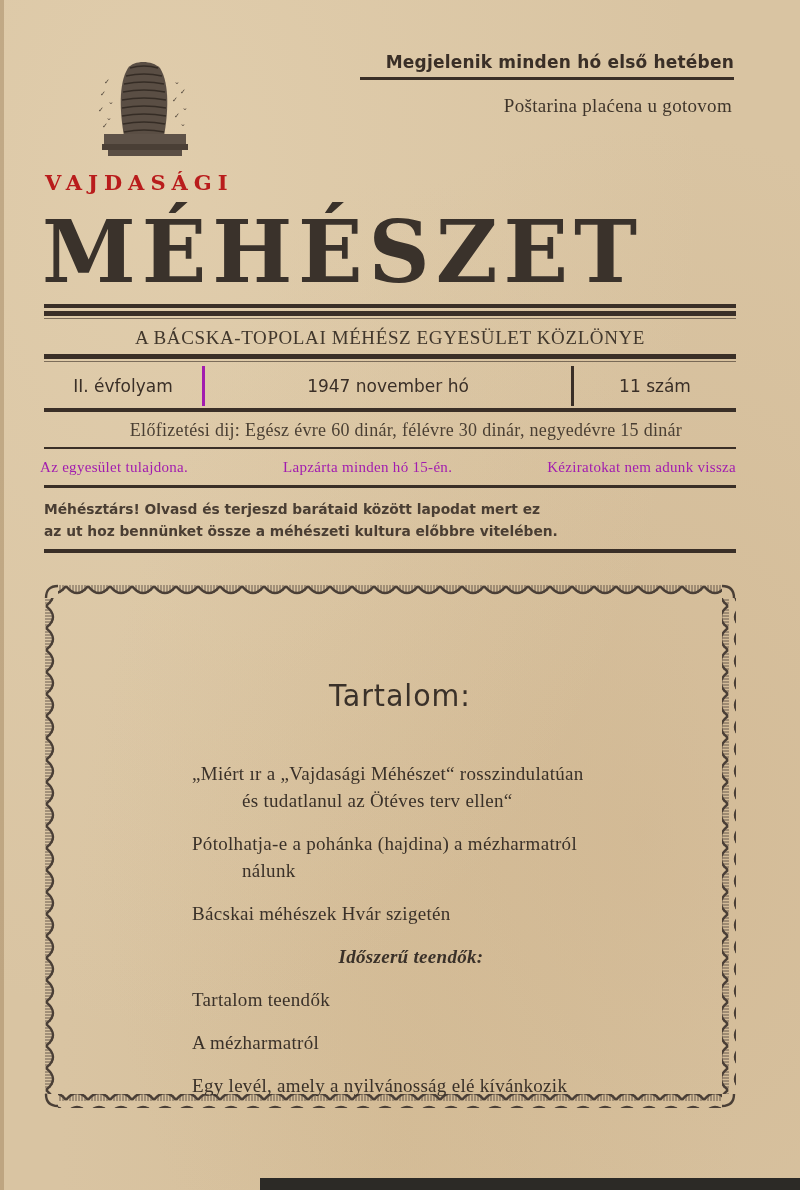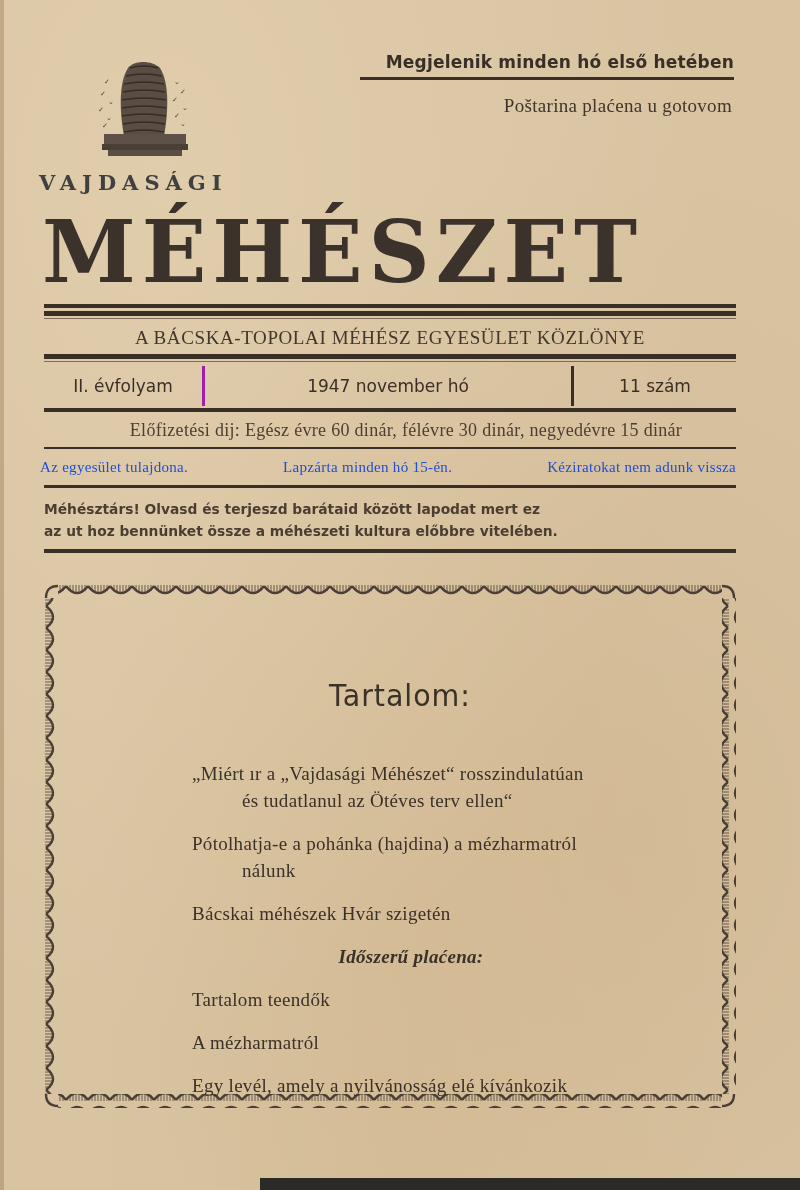--- a/index.html
+++ b/index.html
@@ -15,40 +15,40 @@
   }
   .abs { position: absolute; }
   .bottom-edge { left: 260px; top: 1178px; width: 540px; height: 12px; background: #2c2a26; }
   .left-edge { left: 0; top: 0; width: 4px; height: 1190px; background: rgba(140,110,70,0.35); }
 
   
   .hive { left: 94px; top: 54px; width: 100px; height: 104px; }
   .appears { left: 362px; top: 52px; width: 372px; font-family: "DejaVu Sans", sans-serif; font-weight: bold; font-size: 17px; letter-spacing: 0.2px; text-align: right; color: #3a2f27; }
   .appears-rule { left: 360px; top: 77px; width: 374px; height: 3px; background: #3a2f27; }
   .postage { left: 400px; top: 95px; width: 332px; text-align: right; font-family: "Liberation Serif", serif; font-size: 19px; letter-spacing: 0.3px; color: #3f352b; }
-  .vajdasagi { left: 39px; top: 170px; font-family: "DejaVu Serif", serif; font-weight: bold; font-size: 21px; letter-spacing: 6px; color: #404040; }
+  .vajdasagi { left: 45px; top: 170px; font-family: "DejaVu Serif", serif; font-weight: bold; font-size: 21px; letter-spacing: 6px; color: #b91c1c; }
   .mehesz { left: 42px; top: 204px; width: 696px; font-family: "DejaVu Serif", serif; font-weight: bold; font-size: 86px; line-height: 96px; letter-spacing: 6px; color: #3a322b; text-align: justify; text-align-last: justify; white-space: nowrap; transform: scaleX(0.985); transform-origin: left; }
 
   .rule { background: #3a2f27; }
   .r1 { left: 44px; top: 304px; width: 692px; height: 4px; }
   .r1b { left: 44px; top: 311px; width: 692px; height: 5px; }
   .r1c { left: 44px; top: 318px; width: 692px; height: 1px; opacity: 0.6; }
   .assoc { left: 44px; top: 327px; width: 692px; text-align: center; font-family: Liberation Serif, serif; font-size: 19px; letter-spacing: 0.6px; color: #41372c; }
   .r2 { left: 44px; top: 354px; width: 692px; height: 5px; }
   .r2b { left: 44px; top: 361px; width: 692px; height: 1px; opacity: 0.6; }
 
   .info-row { left: 44px; top: 366px; width: 692px; height: 40px; display: flex; font-family: "DejaVu Sans", sans-serif; font-weight: normal; font-size: 17px; color: #3a2f27; }
   .info-cell { display: flex; align-items: center; justify-content: center; }
   .c-vol { width: 158px; }
   .c-date { width: 366px; border-left: 3px solid #a21caf; border-right: 3px solid #3a2f27; }
   .c-num { flex: 1; }
   .r3 { left: 44px; top: 408px; width: 692px; height: 4px; }
   .sub { left: 60px; top: 420px; width: 692px; text-align: center; font-family: "Liberation Serif", serif; font-size: 18px; letter-spacing: 0.3px; color: #4a3f33; }
   .r4 { left: 44px; top: 447px; width: 692px; height: 2px; }
-  .prop { left: 40px; top: 459px; width: 696px; display: flex; justify-content: space-between; font-family: "Liberation Serif", serif; font-size: 15px; letter-spacing: 0.3px; color: #1d4ed8; }
+  .prop { left: 40px; top: 459px; width: 696px; display: flex; justify-content: space-between; font-family: "Liberation Serif", serif; font-size: 15px; letter-spacing: 0.3px; color: #a21caf; }
   .r5 { left: 44px; top: 485px; width: 692px; height: 3px; }
   .appeal { left: 44px; top: 498px; width: 692px; text-align: left; font-family: "DejaVu Sans", sans-serif; font-weight: bold; font-size: 13.8px; line-height: 22px; color: #4a3e33; }
   .r6 { left: 44px; top: 549px; width: 692px; height: 4px; }
 
   
   .frame { left: 44px; top: 584px; width: 692px; height: 524px; }
   .toc-title { left: 0; top: 678px; width: 800px; text-align: center; font-family: "DejaVu Sans", sans-serif; font-weight: normal; font-size: 30px; letter-spacing: 1px; color: #3a3129; transform: scaleX(0.95); }
   .toc { left: 176px; top: 744px; width: 540px; font-family: "Liberation Serif", serif; font-size: 19px; line-height: 27px; color: #3a3129; letter-spacing: 0.3px; }
   .toc .item { margin: 16px; }
   .toc .cont { padding-left: 50px; }
@@ -195,19 +195,19 @@
     <div>„Miért ır a „Vajdasági Méhészet“ rosszindulatúan</div>
     <div class="cont">és tudatlanul az Ötéves terv ellen“</div>
   </div>
   <div class="item spaced">
     <div>Pótolhatja-e a pohánka (hajdina) a mézharmatról</div>
     <div class="cont">nálunk</div>
   </div>
   <div class="item spaced">
     <div>Bácskai méhészek Hvár szigetén</div>
   </div>
-  <div class="sect">Időszerű plaćena:</div>
+  <div class="sect">Időszerű teendők:</div>
   <div class="item">Tartalom teendők</div>
   <div class="item spaced">A mézharmatról</div>
   <div class="item spaced">Egy levél, amely a nyilvánosság elé kívánkozik</div>
 </div>
 
 <div class="abs bottom-edge"></div>
 
 </body></html>

